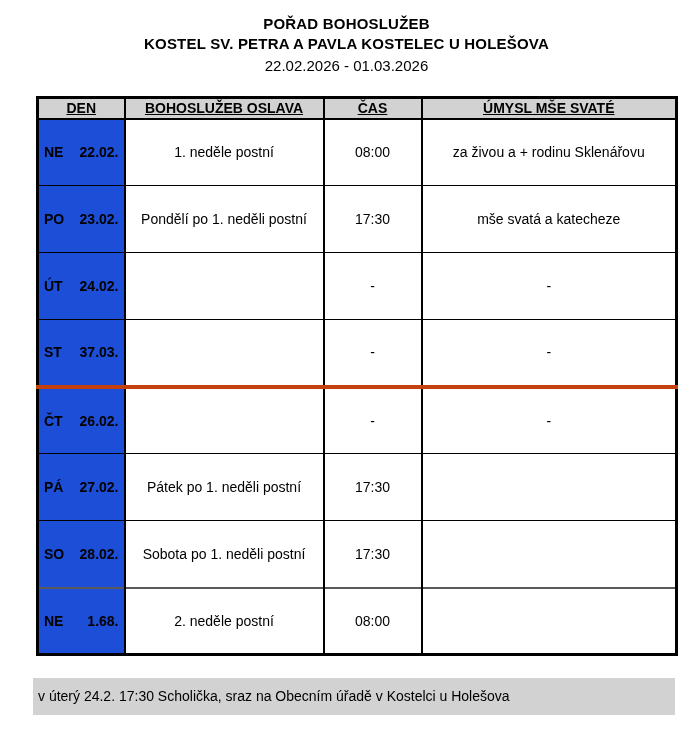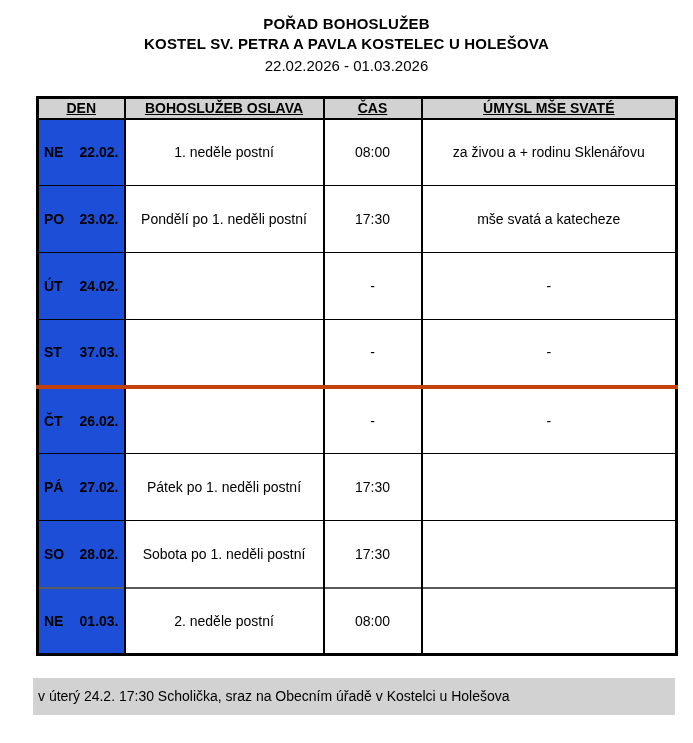--- a/index.html
+++ b/index.html
@@ -193,21 +193,21 @@
     </td>
     <td class="liturgy-cell">Sobota po 1. neděli postní</td>
     <td class="time-cell">17:30</td>
     <td class="intention-cell"></td>
   </tr>
 
   <tr>
     <td class="day-cell">
       <div class="day-wrap">
         <span class="day">NE</span>
-        <span class="date">01.03.</span>
+        <span class="date">1.68.</span>
       </div>
     </td>
     <td class="liturgy-cell">2. neděle postní</td>
     <td class="time-cell">08:00</td>
     <td class="intention-cell"></td>
   </tr>
 </tbody>
 </table>
 
 <div class="footer-note">v úterý 24.2. 17:30 Scholička, sraz na Obecním úřadě v Kostelci u Holešova</div>

